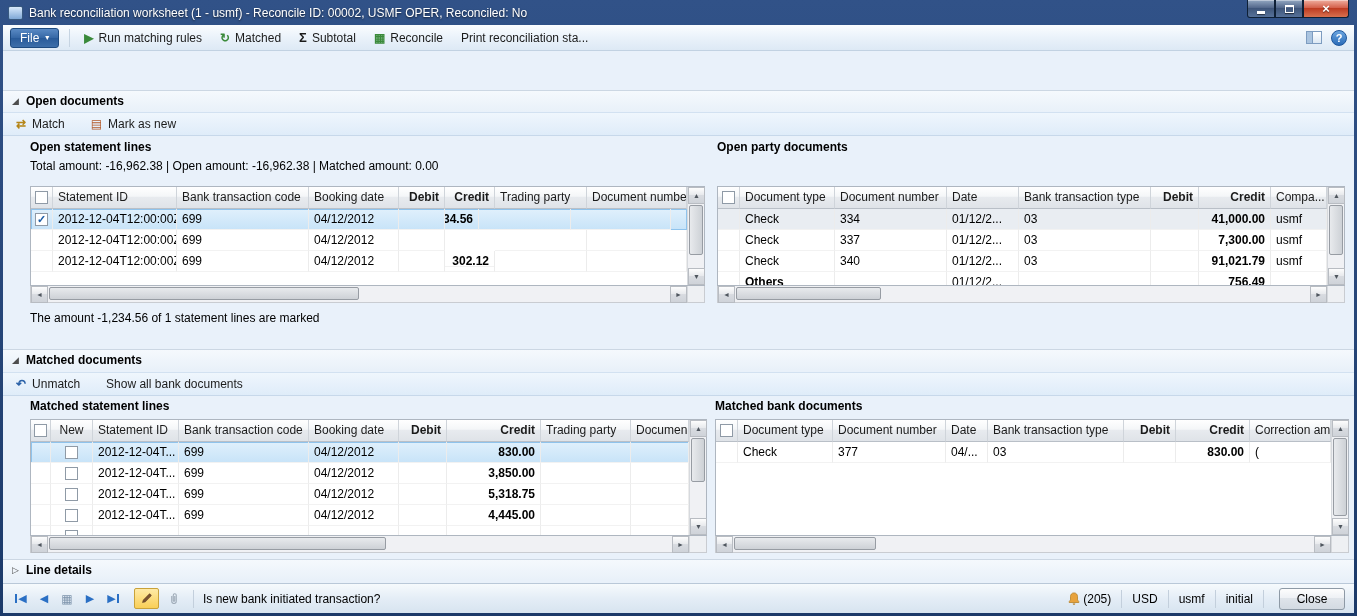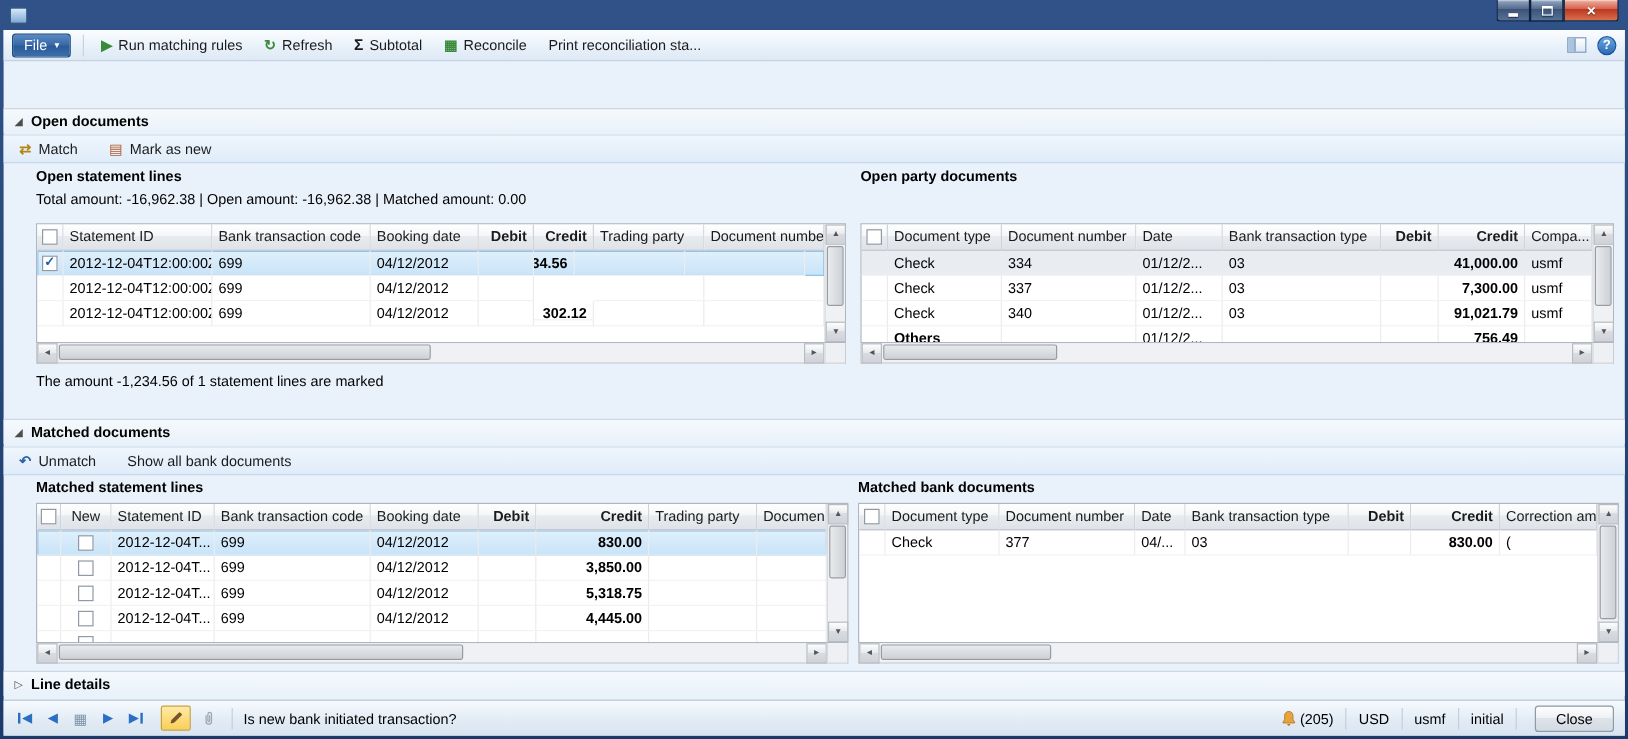--- a/index.html
+++ b/index.html
@@ -108,20 +108,21 @@
     background:linear-gradient(#fdfdfd,#eef1f5 45%,#dfe4ea 46%,#d3dae2); display:flex; align-items:center; justify-content:center; }
 </style>
 </head>
 <body>
 
 <div class="window">
   <div class="client-bg"></div>
 
   <div class="titlebar">
     <span class="win-icon"></span>
+    <span class="title-text">Bank reconciliation worksheet (1 - usmf) - Reconcile ID: 00002, USMF OPER, Reconciled: No</span>
   </div>
   <div class="tb-controls">
     <div class="tb-btn first">
         <span class="glyph-min"></span>
       </div>
     <div class="tb-btn">
         <span class="glyph-max"></span>
       </div>
     <div class="tb-btn closew">
         <span class="glyph-close">×</span>
@@ -133,21 +134,21 @@
       <span>File</span>
       <span class="caret">▾</span>
     </div>
     <div class="tsep"></div>
     <div class="tool-item">
       <span class="ticon green">▶</span>
       <span>Run matching rules</span>
     </div>
     <div class="tool-item">
       <span class="ticon green">↻</span>
-      <span>Refresh</span>
+      <span>Matched</span>
     </div>
     <div class="tool-item">
       <span class="ticon sigma">Σ</span>
       <span>Subtotal</span>
     </div>
     <div class="tool-item">
       <span class="ticon green">▦</span>
       <span>Reconcile</span>
     </div>
     <div class="tool-item">

